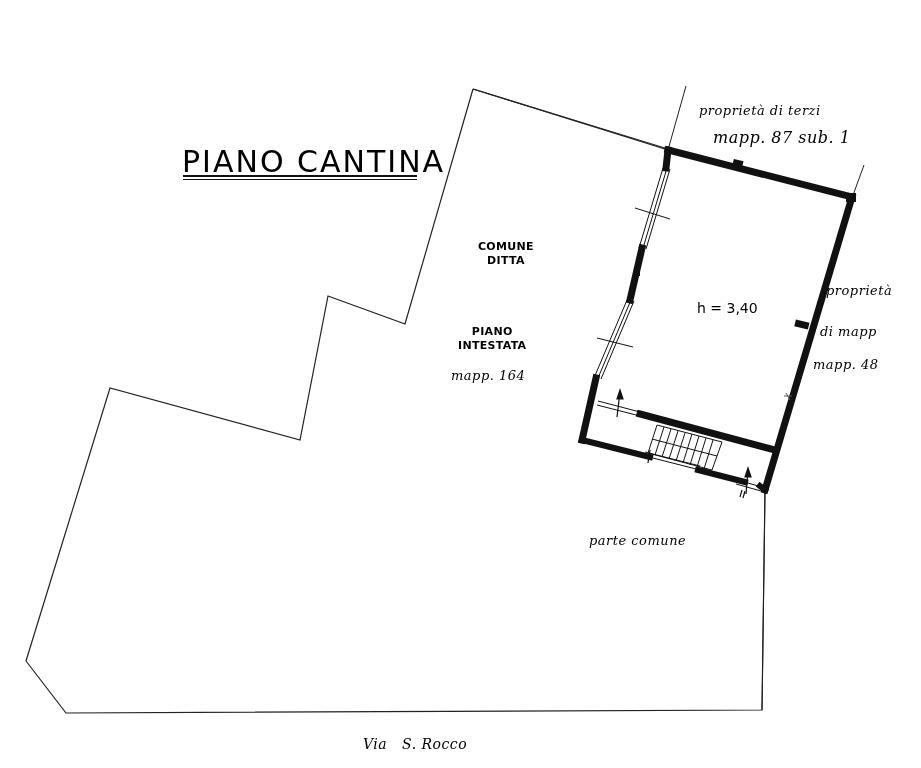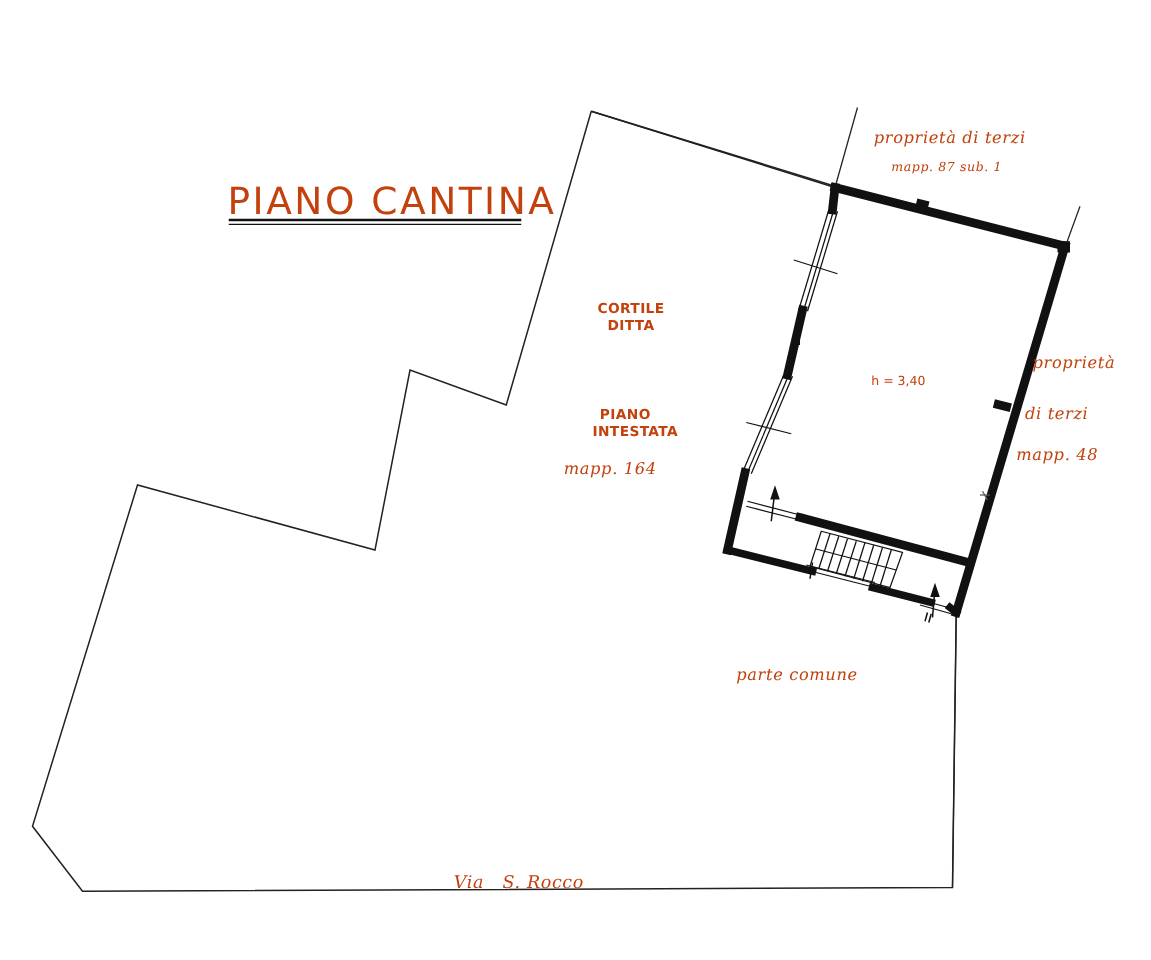--- a/index.html
+++ b/index.html
@@ -1,18 +1,18 @@
 <!DOCTYPE html>
 <html><head>
 <meta charset="utf-8">
 <style>
   html, body { margin: 0; padding: 0; background: #ffffff; }
   body { width: 921px; height: 768px; overflow: hidden; position: relative; }
   #plan { position: absolute; left: 0; top: 0; width: 921px; height: 768px; }
-  .lbl { position: absolute; color: #c2410c; white-space: nowrap; line-height: 1; }
+  .lbl { position: absolute; color: #000000; white-space: nowrap; line-height: 1; }
   .hand { font-family: "DejaVu Serif", serif; font-style: italic; font-size: 13px; letter-spacing: 0.5px; }
   .stamp { font-family: "DejaVu Sans", sans-serif; font-weight: bold; font-size: 11px; letter-spacing: 0.3px; text-align: center; }
   .title { font-family: "DejaVu Sans", sans-serif; font-size: 30px; letter-spacing: 2px; font-weight: normal; }
   .title-underline { position: absolute; left: 183px; width: 234px; border-top: 2px solid #111; }
 </style>
 </head>
 <body>
 
 <svg id="plan" viewBox="0 0 921 768" xmlns="http://www.w3.org/2000/svg">
 
@@ -95,34 +95,34 @@
     <line x1="786" y1="393" x2="790" y2="400"></line>
     <line x1="784" y1="396" x2="792" y2="396"></line>
   </g>
 </svg>
 
 <div class="lbl title" style="left:182px; top:147px;">PIANO CANTINA</div>
 <div class="title-underline" style="top:175px;"></div>
 <div class="title-underline" style="top:179px; border-top-width:1px;"></div>
 
 <div class="lbl stamp" style="left:478px; top:241px;">
-  <div>CORTILE</div>
+  <div>COMUNE</div>
   <div style="margin-top:3px;">DITTA</div>
 </div>
 
 <div class="lbl stamp" style="left:458px; top:326px;">
   <div>PIANO</div>
-  <div style="margin-top:3px;margin-left:16px;">INTESTATA</div>
+  <div style="margin-top:3px;">INTESTATA</div>
 </div>
 <div class="lbl hand" style="left:451px; top:369px;">mapp. 164</div>
 
 <div class="lbl hand" style="left:699px; top:104px;">proprietà di terzi</div>
-<div class="lbl hand" style="left:713px; top:130px; font-size:10px;">mapp. 87 sub. 1</div>
+<div class="lbl hand" style="left:713px; top:130px; font-size:16px;">mapp. 87 sub. 1</div>
 
 <div class="lbl hand" style="left:826px; top:284px;">proprietà</div>
-<div class="lbl hand" style="left:820px; top:325px;">di terzi</div>
+<div class="lbl hand" style="left:820px; top:325px;">di mapp</div>
 <div class="lbl hand" style="left:813px; top:358px;">mapp. 48</div>
 
-<div class="lbl" style="left:697px; top:301px; font-family:'DejaVu Sans', sans-serif; font-size:10px;">h = 3,40</div>
+<div class="lbl" style="left:697px; top:301px; font-family:'DejaVu Sans', sans-serif; font-size:14px;">h = 3,40</div>
 
 <div class="lbl hand" style="left:589px; top:498px;margin-top:36px;">parte comune</div>
 
-<div class="lbl hand" style="left:363px; top:699px; font-size:14px; white-space:pre;">Via   S. Rocco</div>
+<div class="lbl hand" style="left:363px; top:737px; font-size:14px; white-space:pre;">Via   S. Rocco</div>
 
 </body></html>

